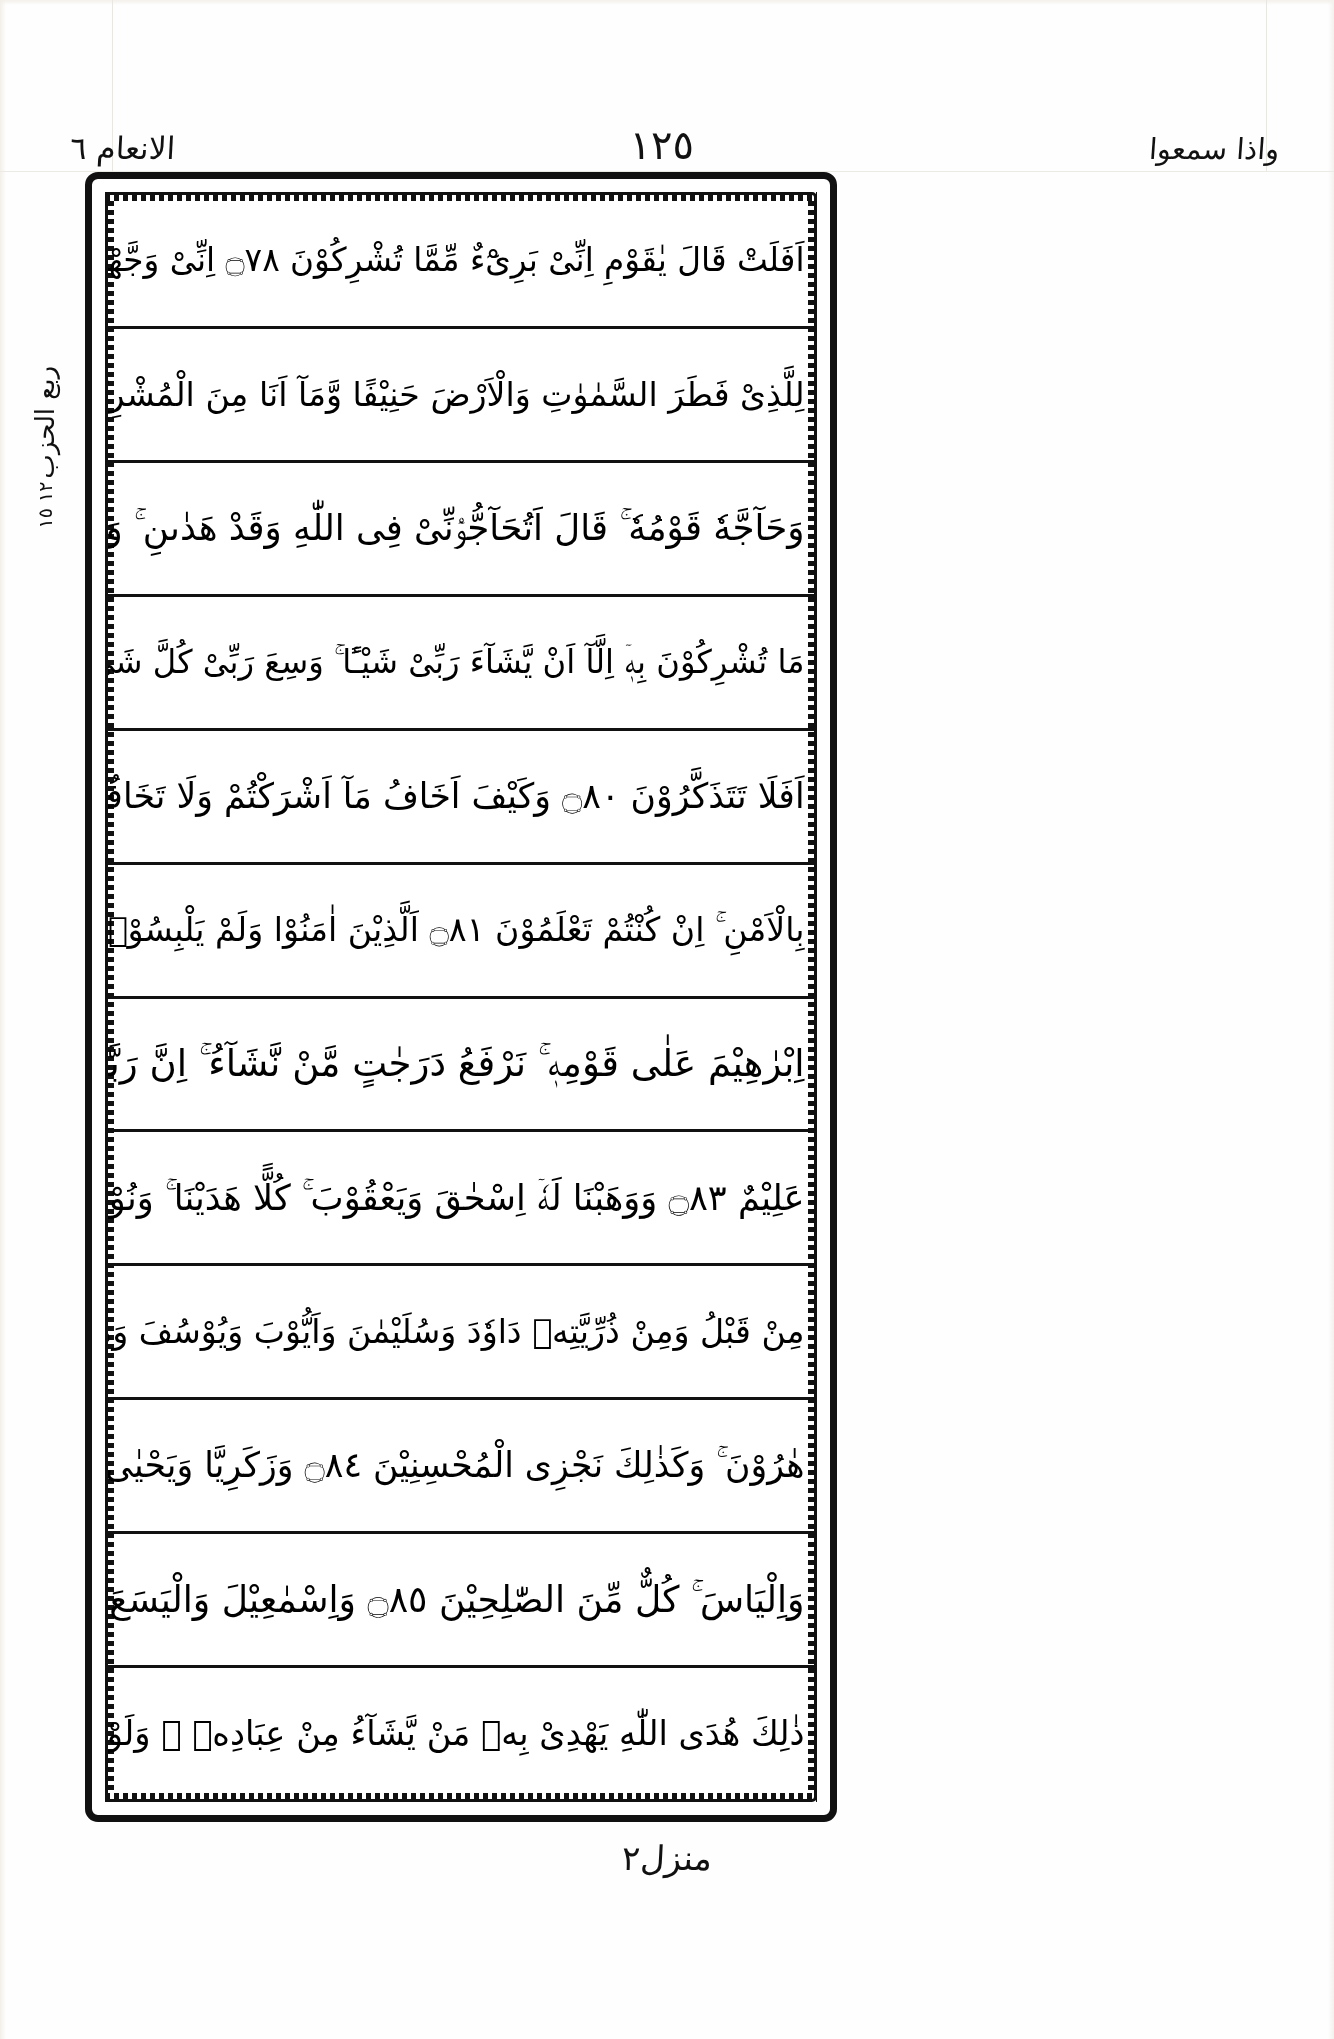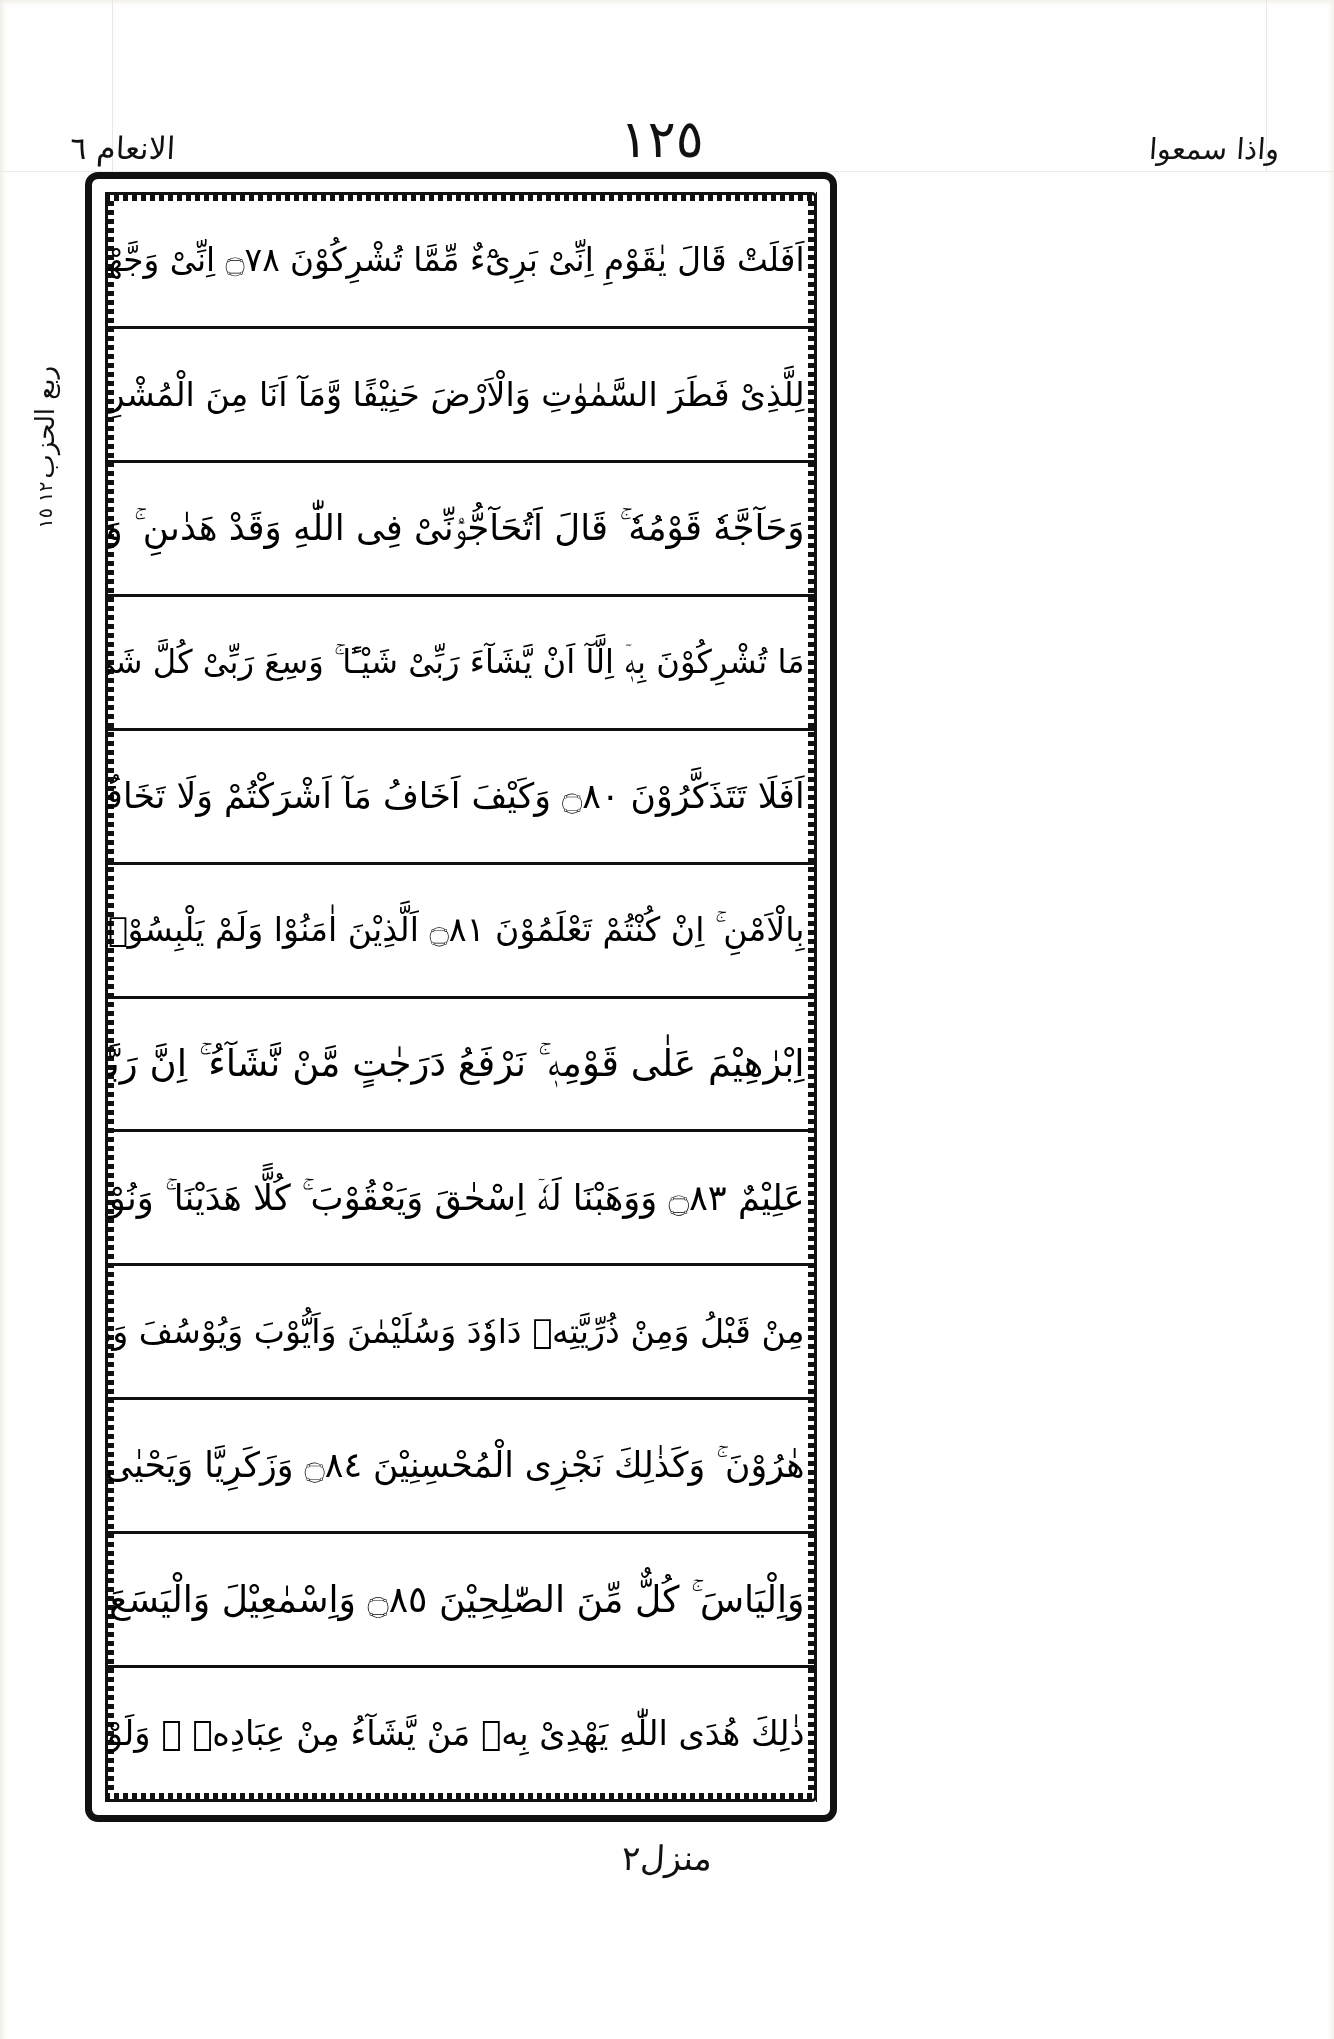--- a/index.html
+++ b/index.html
@@ -82,21 +82,21 @@
     white-space: nowrap;
     font-family: "DejaVu Sans", "Liberation Sans", sans-serif;
   }
   .hdr-juz {
     font-size: 29px;
     letter-spacing: -1px;
     transform: skewX(-4deg);
     padding-bottom: 2px;
   }
   .hdr-pageno {
-    font-size: 52px;
+    font-size: 40px;
     letter-spacing: 1px;
     padding-bottom: 1px;
   }
   .hdr-surah {
     font-size: 31px;
     letter-spacing: -1px;
     transform: skewX(-3deg);
     padding-bottom: 2px;
   }
 

